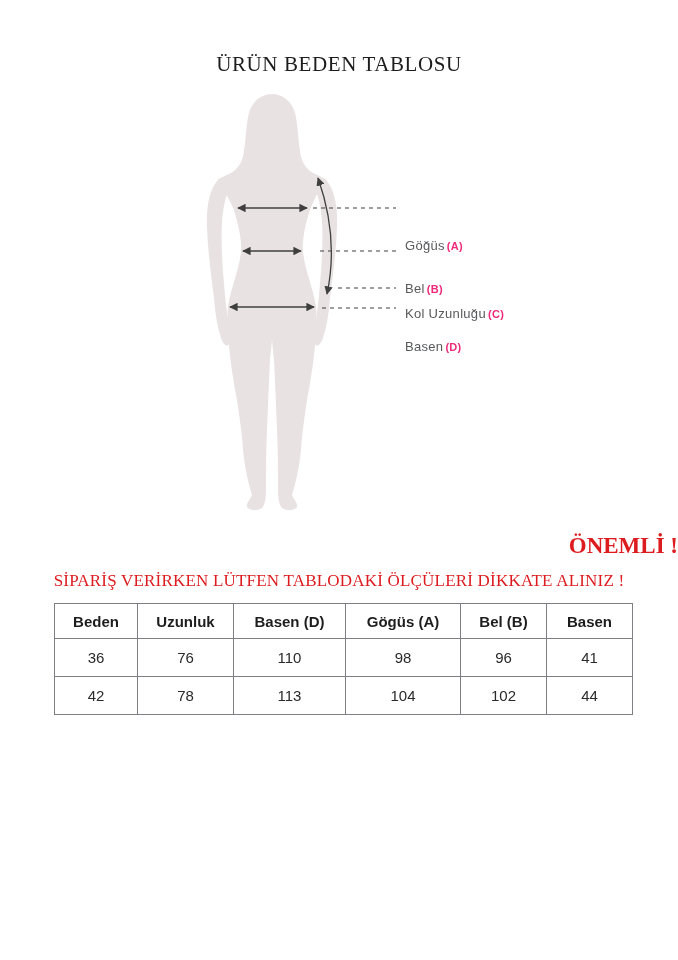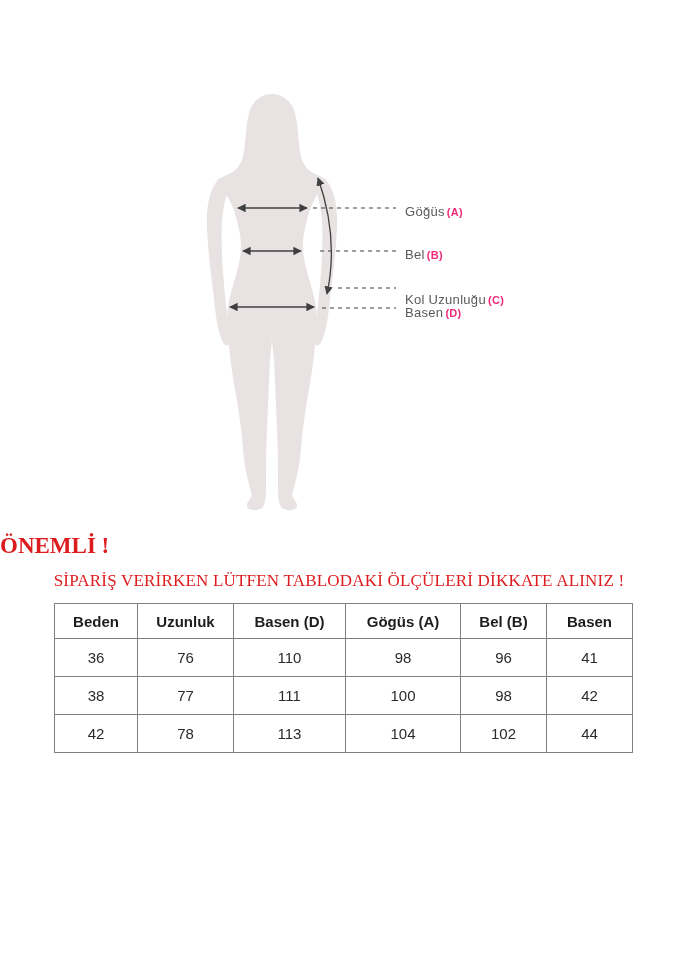--- a/index.html
+++ b/index.html
@@ -22,33 +22,33 @@
     font-size:21px;letter-spacing:.6px;color:var(--text);
   }
 
   .figure-svg{position:absolute;left:0;top:0;width:678px;height:960px;}
   .silhouette{fill:var(--silhouette);}
   .m-arrow{stroke:var(--arrow);stroke-width:1.3;fill:none;}
   .m-dash{stroke:var(--arrow);stroke-width:1.2;fill:none;stroke-dasharray:4 4;}
   .ah{fill:var(--arrow);}
 
   .m-label{
-    position:absolute;left:405px;height:16px;line-height:24px;
-    font-size:13px;letter-spacing:.3px;color:var(--label-gray);white-space:nowrap;
+    position:absolute;left:405px;height:16px;line-height:19px;
+    font-size:13px;letter-spacing:.3px;color:var(--label-gray);white-space:nowrap;margin-top:36px;
   }
   .m-label .letter{
     font-size:11px;font-weight:bold;color:var(--pink);margin-left:2px;
   }
   .lbl-bust{top:200px;}
   .lbl-waist{top:243px;}
-  .lbl-sleeve{top:288px;}
+  .lbl-sleeve{top:268px;}
   .lbl-hip{top:301px;}
 
   .notice-heading{
-    position:absolute;top:533px;left:0;width:100%;text-align:left;
+    position:absolute;top:533px;left:0;width:100%;text-align:right;
     font-family:"Liberation Serif",serif;font-weight:bold;
     font-size:23px;color:var(--red);
   }
   .notice-subheading{
     position:absolute;top:571px;left:0;width:100%;text-align:center;
     font-family:"Liberation Serif",serif;font-weight:normal;
     font-size:17px;color:var(--red);letter-spacing:.2px;
   }
 
   .size-table-wrap{position:absolute;left:54px;top:603px;width:578px;}
@@ -59,20 +59,21 @@
     color:var(--text);
   }
   th{height:35px;font-size:15px;font-weight:bold;}
   td{height:38px;font-size:15px;font-weight:normal;color:#2a2a2a;}
 </style>
 </head>
 <body>
 
 <div class="page">
 
+  <div class="page-title">ÜRÜN BEDEN TABLOSU</div>
 
   <svg class="figure-svg" viewBox="0 0 678 960" aria-hidden="true">
     <defs>
       <marker id="ah" viewBox="0 0 10 10" refX="9" refY="5" markerWidth="6.5" markerHeight="6.5" orient="auto-start-reverse">
         <path class="ah" d="M0 0 L10 5 L0 10 z"></path>
       </marker>
     </defs>
 
     <path class="silhouette" d="
       M272 94
@@ -186,28 +187,20 @@
       <tbody>
           <tr>
             <td>36</td>
             <td>76</td>
             <td>110</td>
             <td>98</td>
             <td>96</td>
             <td>41</td>
           </tr>
           <tr>
-            <td>38</td>
-            <td>77</td>
-            <td>111</td>
-            <td>100</td>
-            <td>98</td>
-            <td>42</td>
-          </tr>
-          <tr>
             <td>42</td>
             <td>78</td>
             <td>113</td>
             <td>104</td>
             <td>102</td>
             <td>44</td>
           </tr>
         </tbody>
     </table>
   </div>

